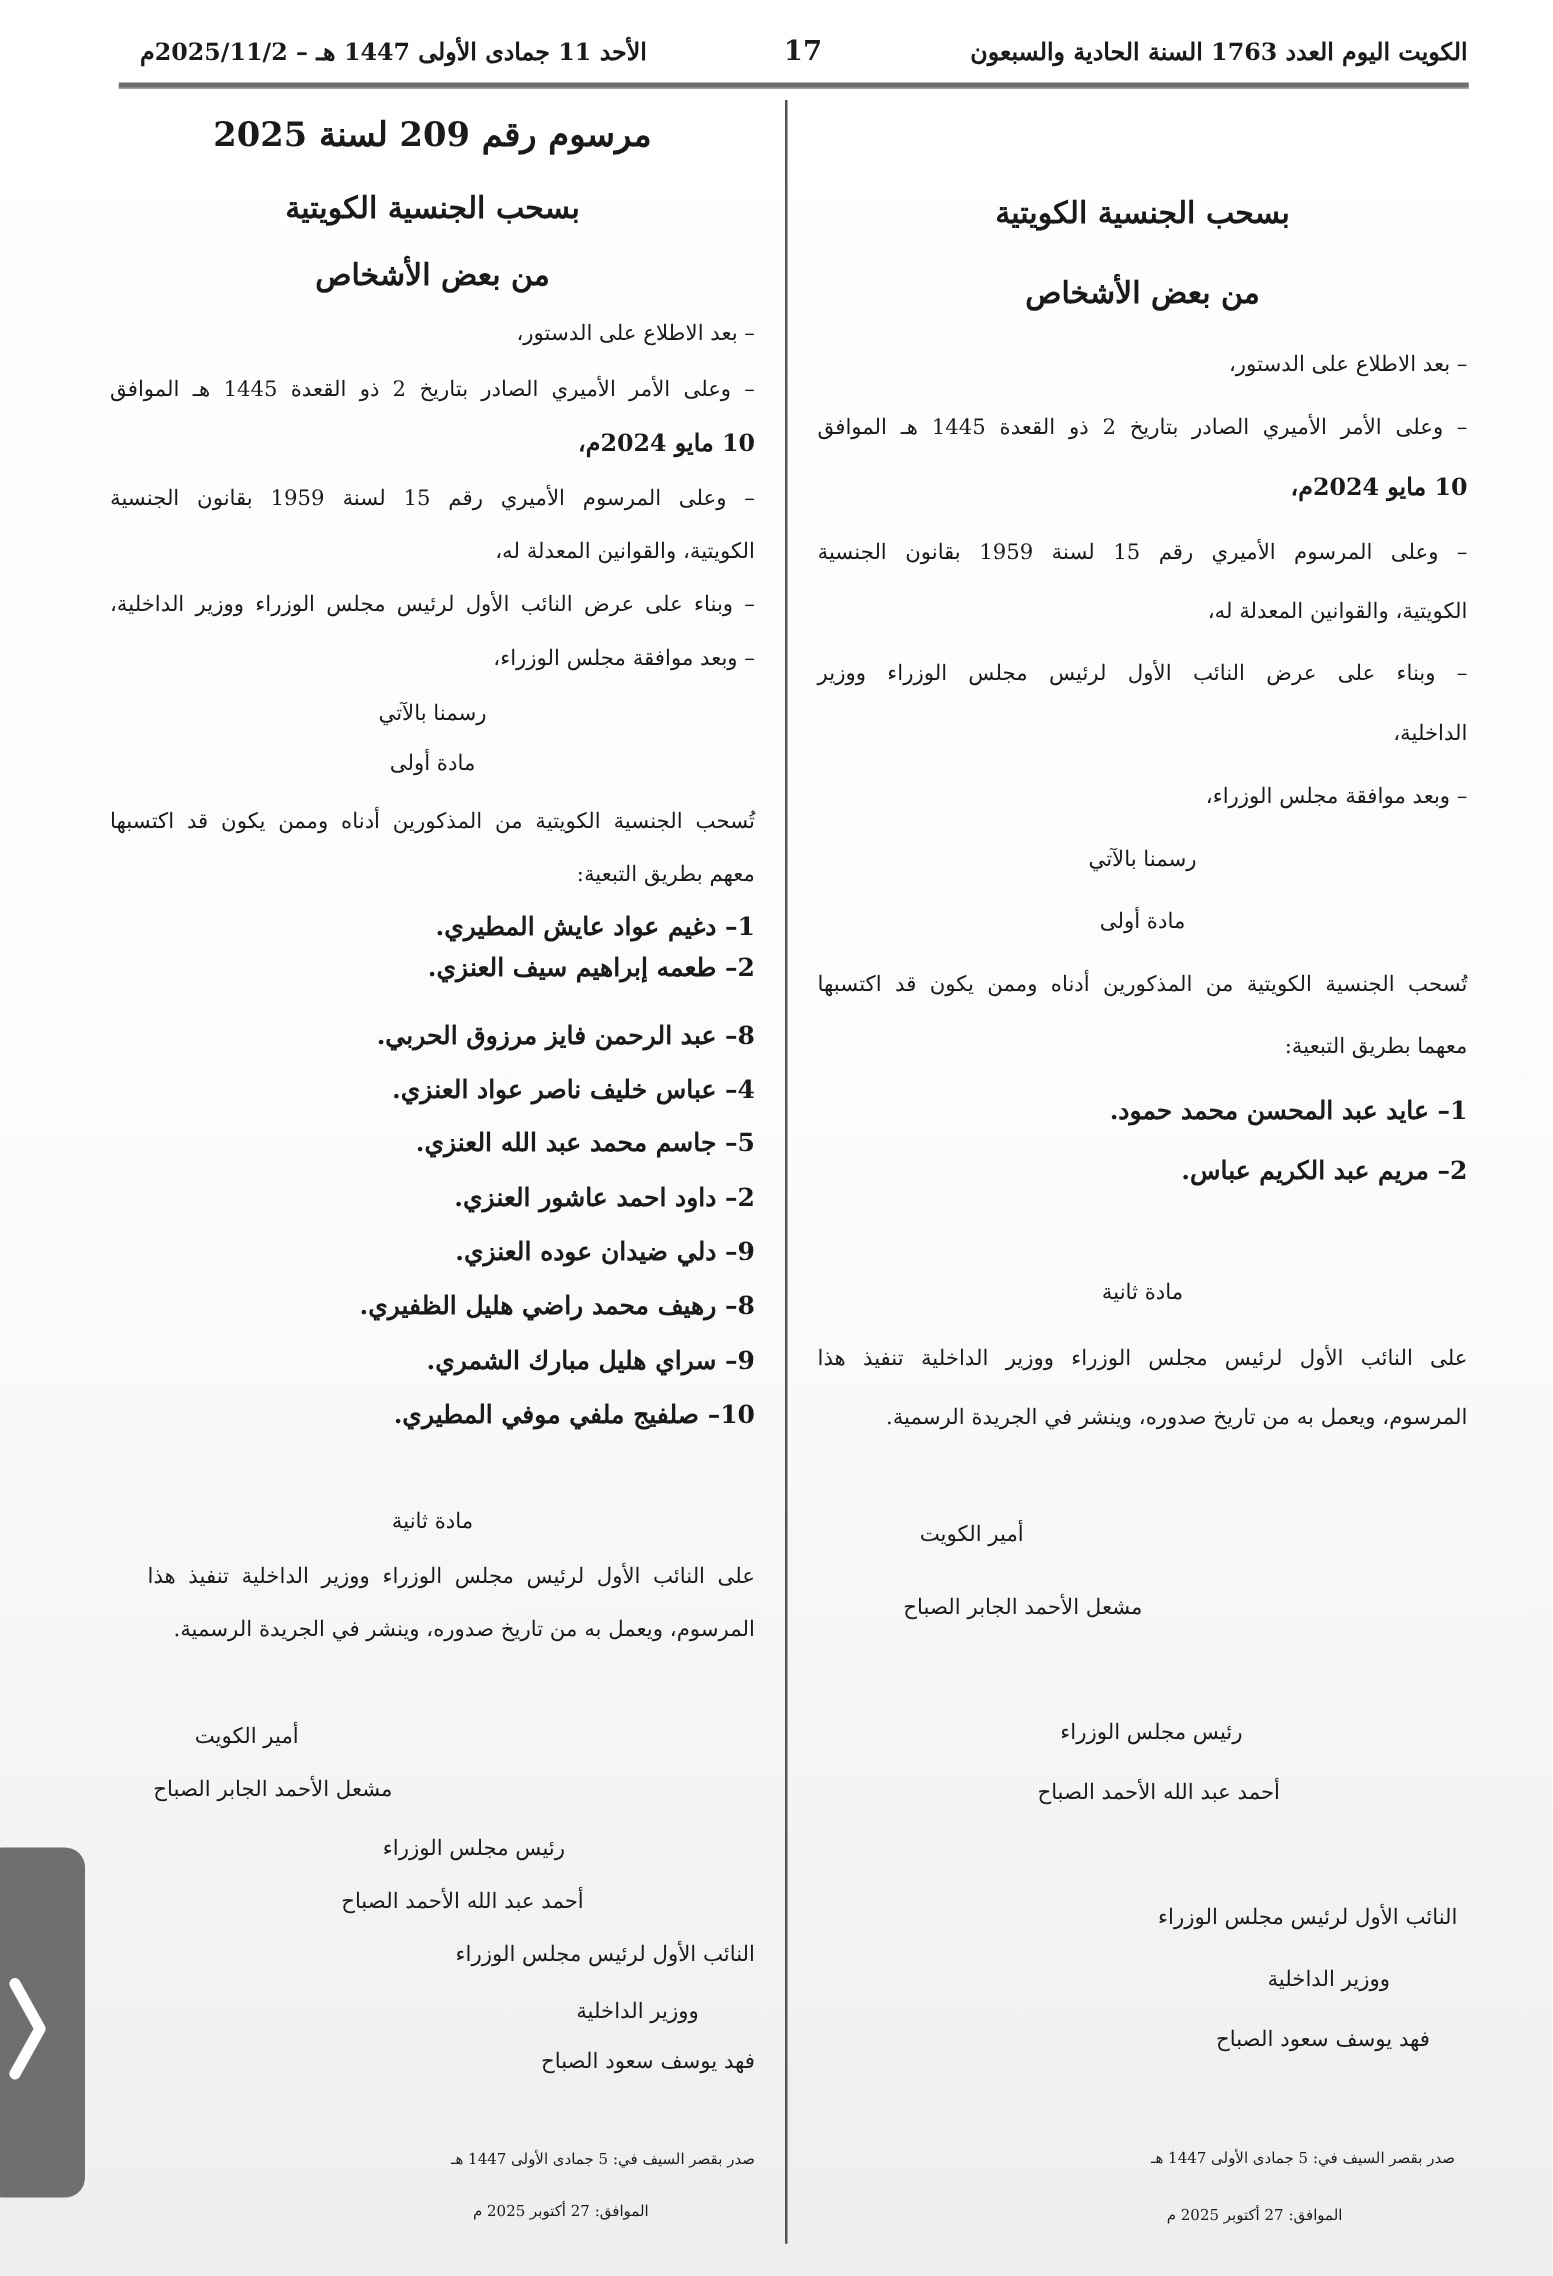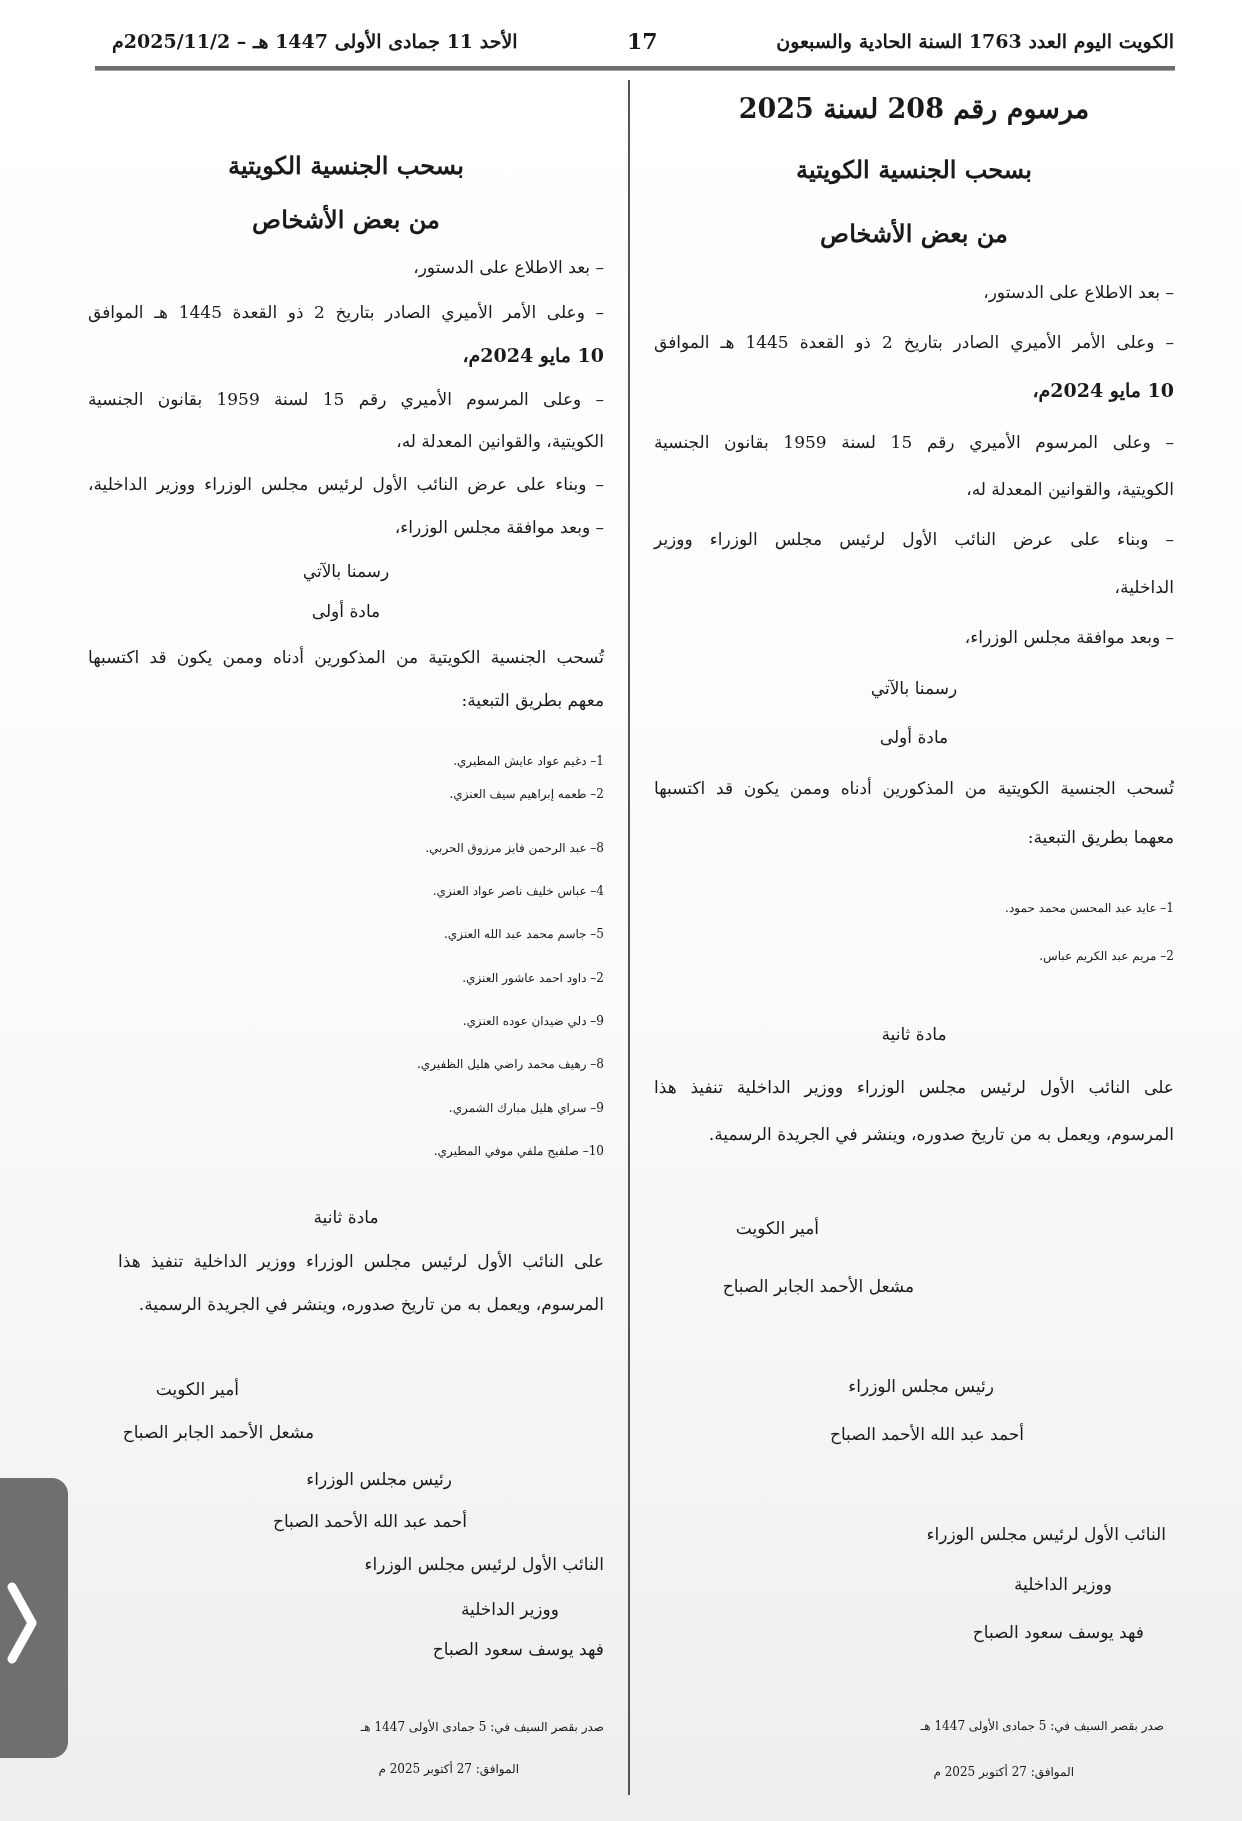--- a/index.html
+++ b/index.html
@@ -15,39 +15,38 @@
   .divider { position: absolute; left: 628px; top: 80px; width: 2px; height: 1715px; background: #555; }
   .col { position: absolute; top: 0; height: 1821px; }
   .col-left { left: 88px; width: 516px; }
   .col-right { left: 654px; width: 520px; }
   .line { position: absolute; right: 0; direction: rtl; white-space: nowrap; font-size: 17px; line-height: 1; }
   .center { left: 0; right: 0; text-align: center; }
   .title { font-size: 27px; font-weight: bold; }
   .subtitle { font-size: 24px; font-weight: bold; }
   .bold { font-weight: bold; }
   .just { left: 0; text-align: justify; text-align-last: justify; }
-  .item { font-size: 12px; font-weight: normal; margin-top: 24px; }
+  .item { font-size: 20px; font-weight: bold; }
   .small { font-size: 12px; }
   .nav-btn {
     position: absolute; left: -14px; top: 1478px; width: 82px; height: 280px;
     background: #6f6f6f; border-radius: 16px; cursor: pointer;
   }
   .nav-btn svg { position: absolute; left: 18px; top: 103px; }
 </style>
 </head>
 <body>
 
 <div class="abs hdr" style="right:68px;">الكويت اليوم العدد 1763 السنة الحادية والسبعون</div>
 <div class="abs hdr" style="left:627px; font-size:22px; top:28px;">17</div>
 <div class="abs hdr" style="left:112px;">الأحد 11 جمادى الأولى 1447 هـ – 2025/11/2م</div>
 <div class="rule"></div>
 <div class="divider"></div>
 
 <div class="col col-right">
-  <div class="line center title" style="top:95px;">مرسوم رقم 208 لسنة 2025</div>
   <div class="line center subtitle" style="top:158px;">بسحب الجنسية الكويتية</div>
   <div class="line center subtitle" style="top:222px;">من بعض الأشخاص</div>
 
   <div class="line" style="top:284px;">– بعد الاطلاع على الدستور،</div>
   <div class="line just" style="top:334px;">– وعلى الأمر الأميري الصادر بتاريخ 2 ذو القعدة 1445 هـ الموافق</div>
   <div class="line bold" style="top:381px; font-size:19px;">10 مايو 2024م،</div>
   <div class="line just" style="top:434px;">– وعلى المرسوم الأميري رقم 15 لسنة 1959 بقانون الجنسية</div>
   <div class="line" style="top:481px;">الكويتية، والقوانين المعدلة له،</div>
   <div class="line just" style="top:531px;">– وبناء على عرض النائب الأول لرئيس مجلس الوزراء ووزير</div>
   <div class="line" style="top:579px;">الداخلية،</div>
@@ -71,20 +70,21 @@
   <div class="line" style="top:1426px; right:150px;">أحمد عبد الله الأحمد الصباح</div>
   <div class="line" style="top:1526px; right:8px;">النائب الأول لرئيس مجلس الوزراء</div>
   <div class="line" style="top:1576px; right:62px;">ووزير الداخلية</div>
   <div class="line" style="top:1624px; right:30px;">فهد يوسف سعود الصباح</div>
 
   <div class="line small" style="top:1720px; right:10px;">صدر بقصر السيف في: 5 جمادى الأولى 1447 هـ</div>
   <div class="line small" style="top:1766px; right:100px;">الموافق: 27 أكتوبر 2025 م</div>
 </div>
 
 <div class="col col-left">
+  <div class="line center title" style="top:95px;">مرسوم رقم 209 لسنة 2025</div>
   <div class="line center subtitle" style="top:154px;">بسحب الجنسية الكويتية</div>
   <div class="line center subtitle" style="top:208px;">من بعض الأشخاص</div>
 
   <div class="line" style="top:259px;">– بعد الاطلاع على الدستور،</div>
   <div class="line just" style="top:304px;">– وعلى الأمر الأميري الصادر بتاريخ 2 ذو القعدة 1445 هـ الموافق</div>
   <div class="line bold" style="top:346px; font-size:19px;">10 مايو 2024م،</div>
   <div class="line just" style="top:391px;">– وعلى المرسوم الأميري رقم 15 لسنة 1959 بقانون الجنسية</div>
   <div class="line" style="top:433px;">الكويتية، والقوانين المعدلة له،</div>
   <div class="line just" style="top:476px;">– وبناء على عرض النائب الأول لرئيس مجلس الوزراء ووزير الداخلية،</div>
   <div class="line" style="top:519px;">– وبعد موافقة مجلس الوزراء،</div>

